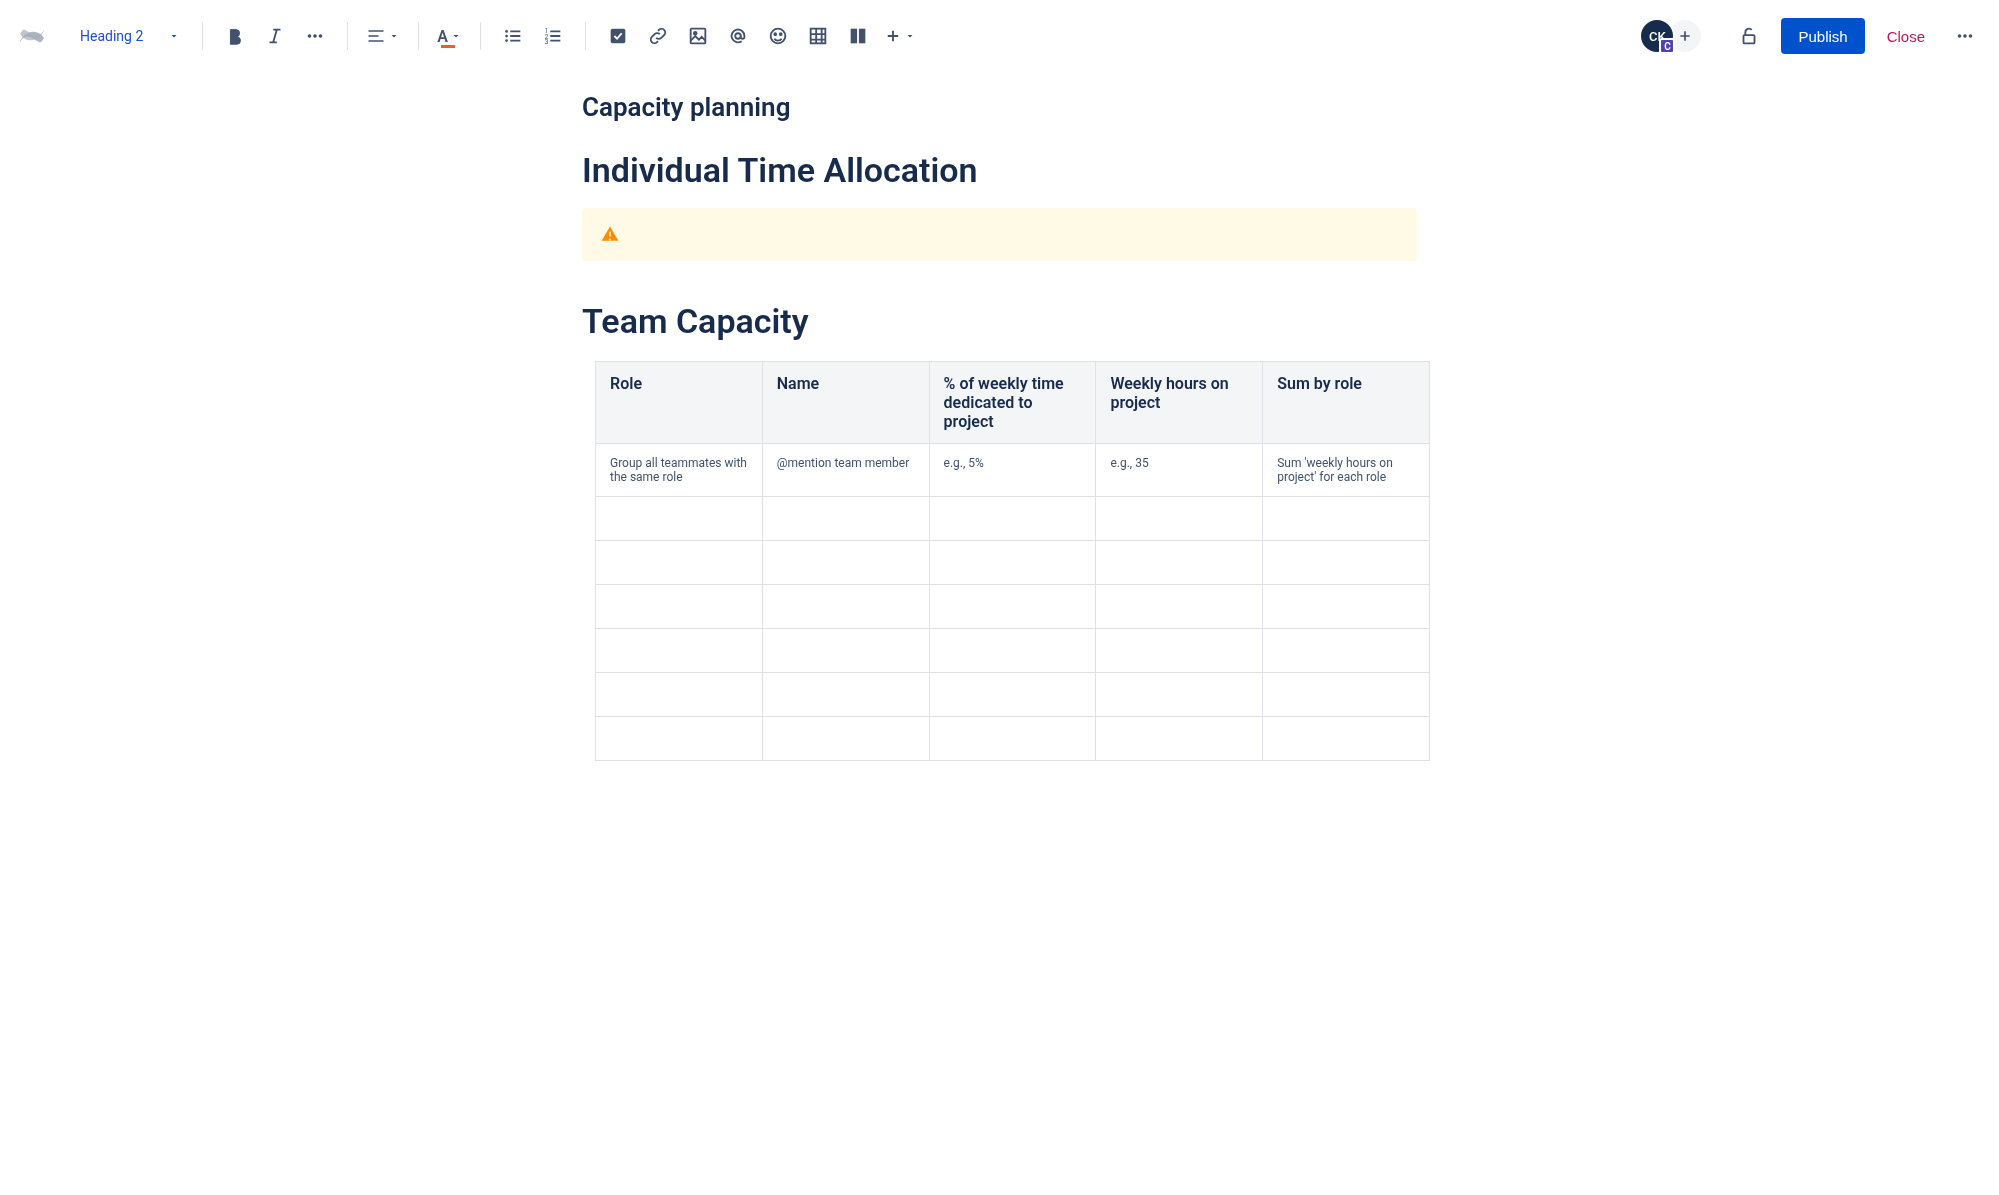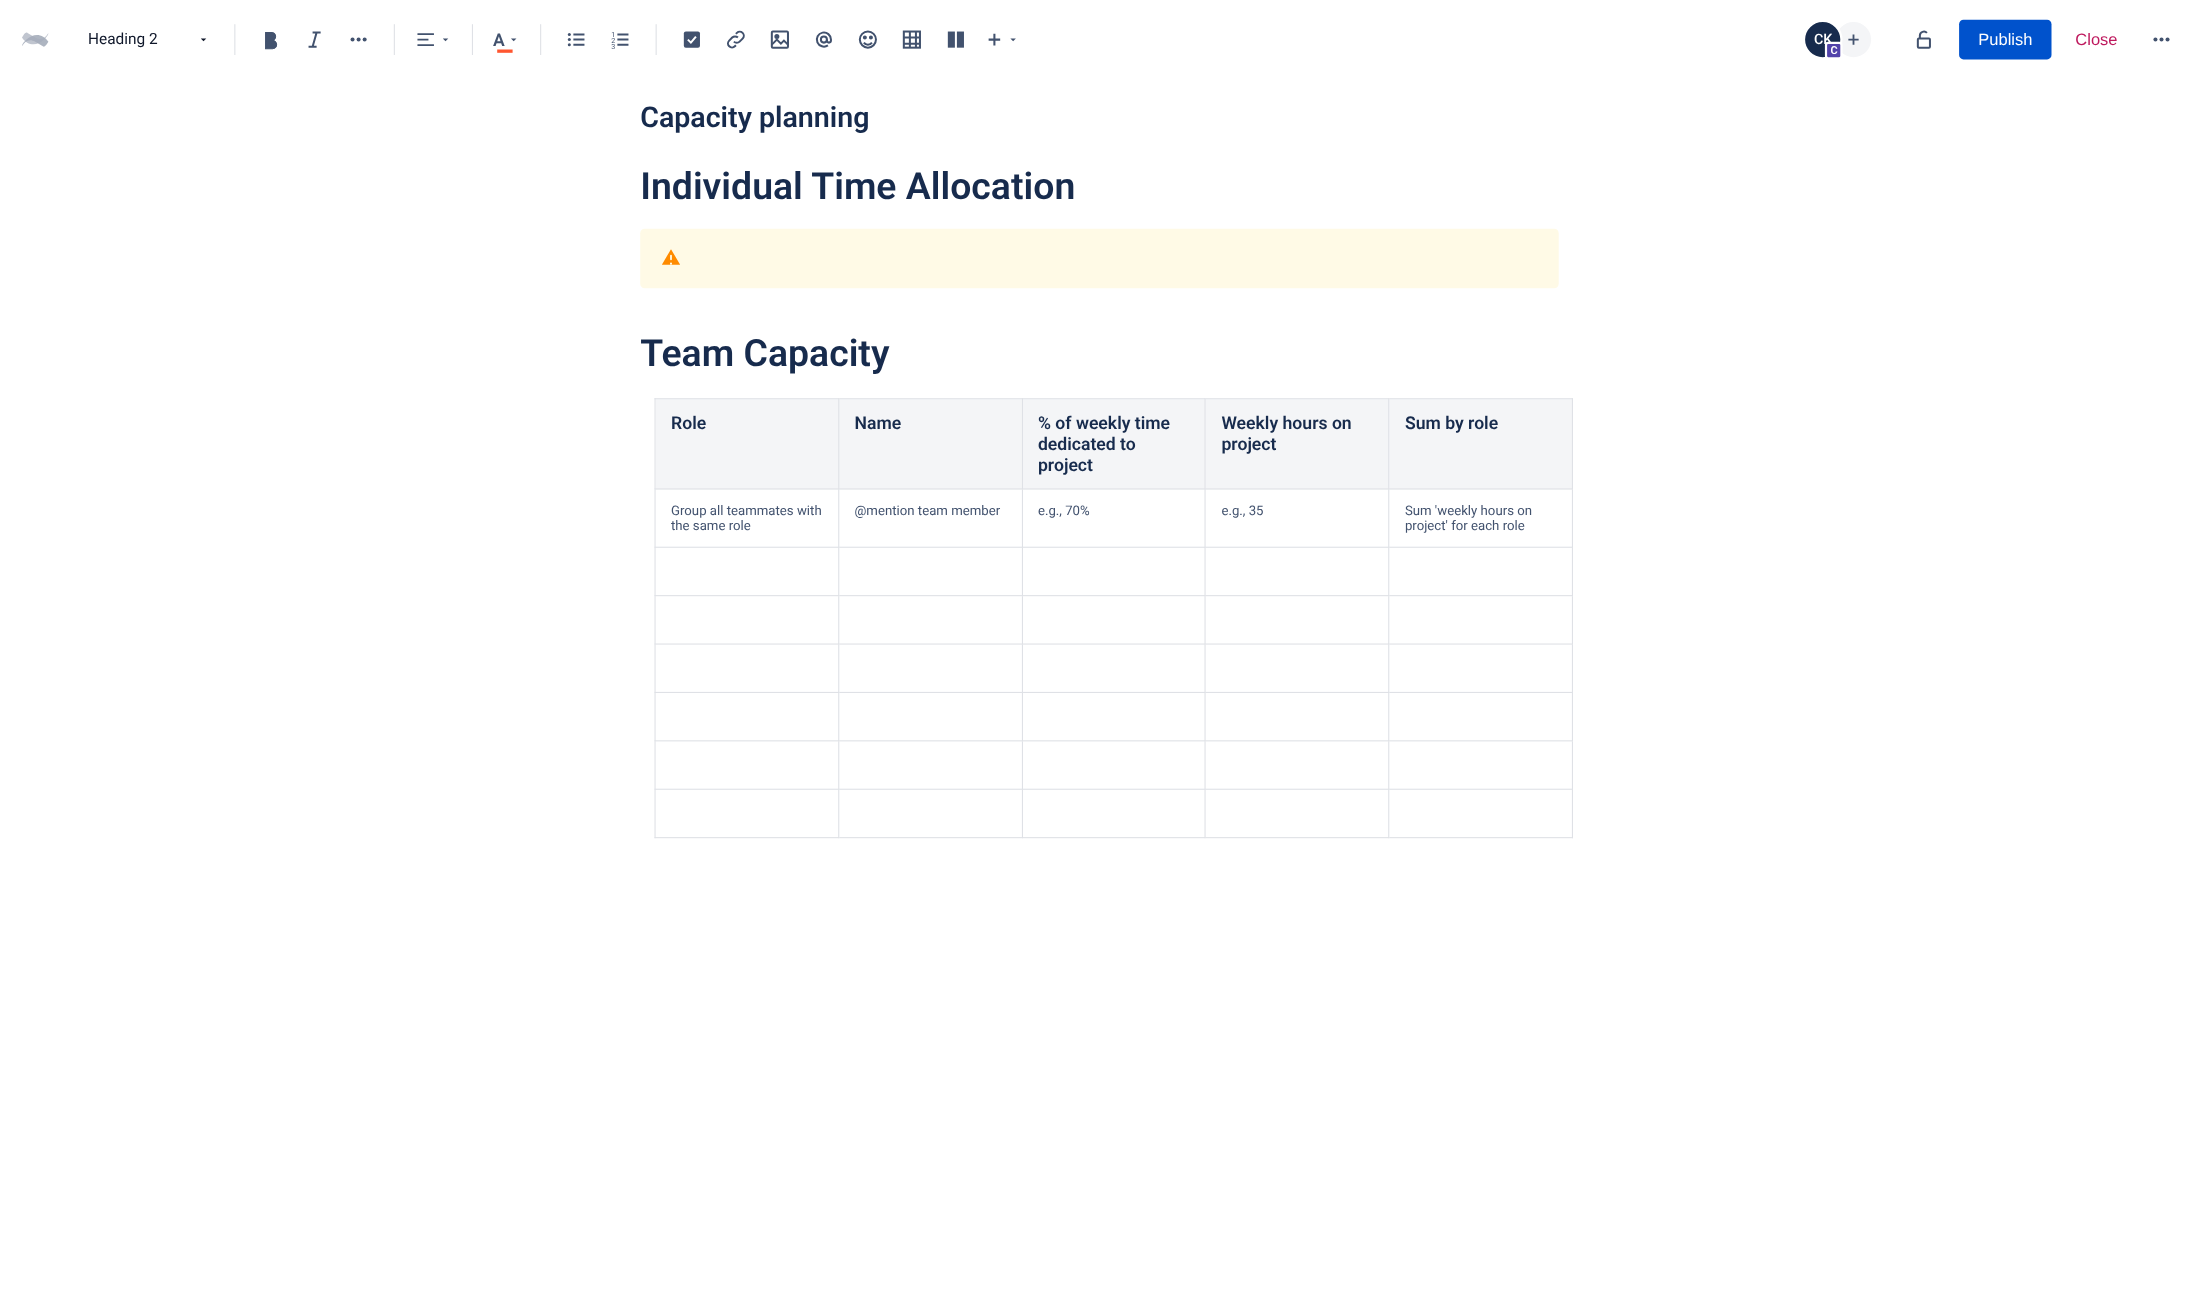--- a/index.html
+++ b/index.html
@@ -19,22 +19,22 @@
 .logo {
   width: 32px;
   height: 32px;
   margin-right: 20px;
   color: #A5ADBA;
 }
 .logo svg { width: 100%; height: 100%; }
 .style-select {
   display: flex;
   align-items: center;
-  gap: 36px;
-  color: #0f172a;
+  gap: 25px;
+  color: #1d4ed8;
   padding: 6px 8px;
   border-radius: 3px;
   cursor: pointer;
 }
 .chevron { width: 12px; height: 12px; }
 .divider {
   width: 1px;
   height: 28px;
   background: #DFE1E6;
   margin: 0 10px;
@@ -349,21 +349,21 @@
         <th style="width:20%">Name</th>
         <th style="width:20%">% of weekly time dedicated to project</th>
         <th style="width:20%">Weekly hours on project</th>
         <th style="width:20%">Sum by role</th>
       </tr>
     </thead>
     <tbody id="table-body">
         <tr>
           <td>Group all teammates with the same role</td>
           <td>@mention team member</td>
-          <td>e.g., 70%</td>
+          <td>e.g., 5%</td>
           <td>e.g., 35</td>
           <td>Sum 'weekly hours on project' for each role</td>
         </tr>
         <tr>
           <td></td>
           <td></td>
           <td></td>
           <td></td>
           <td></td>
         </tr>

